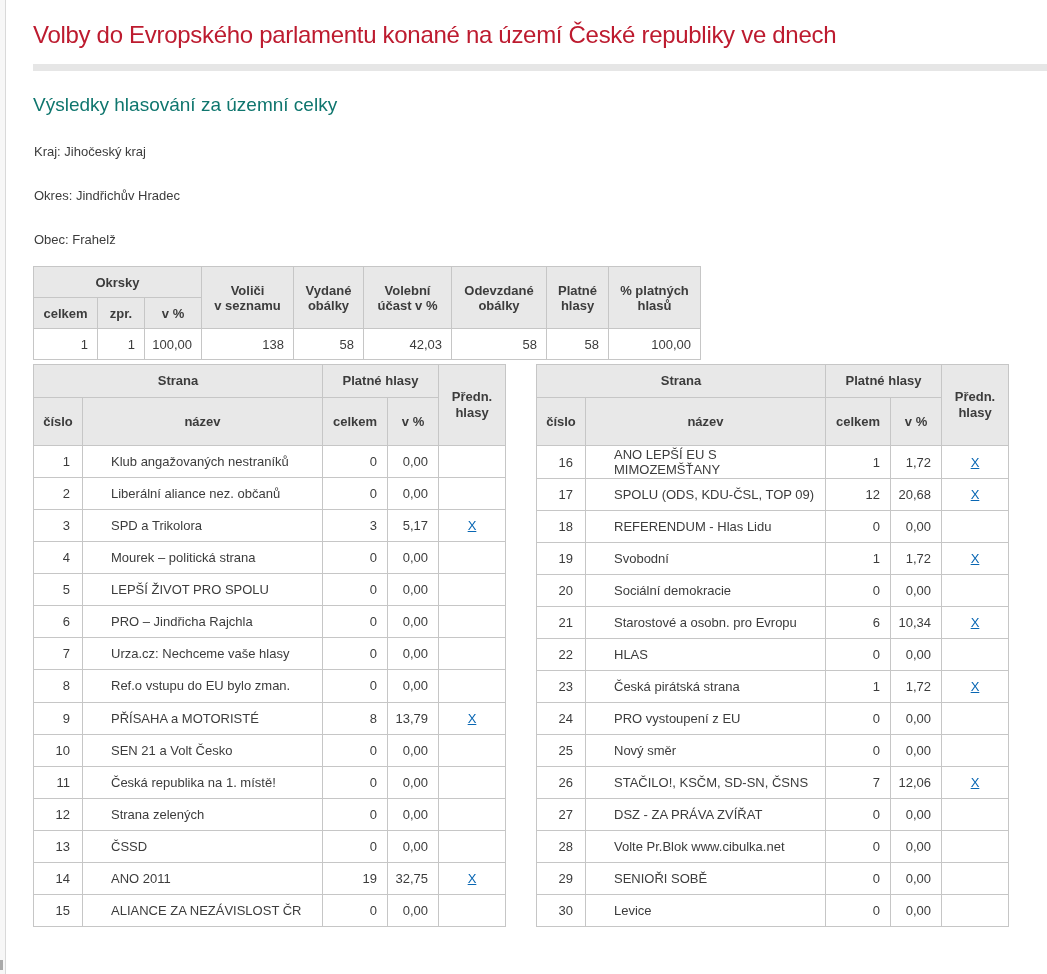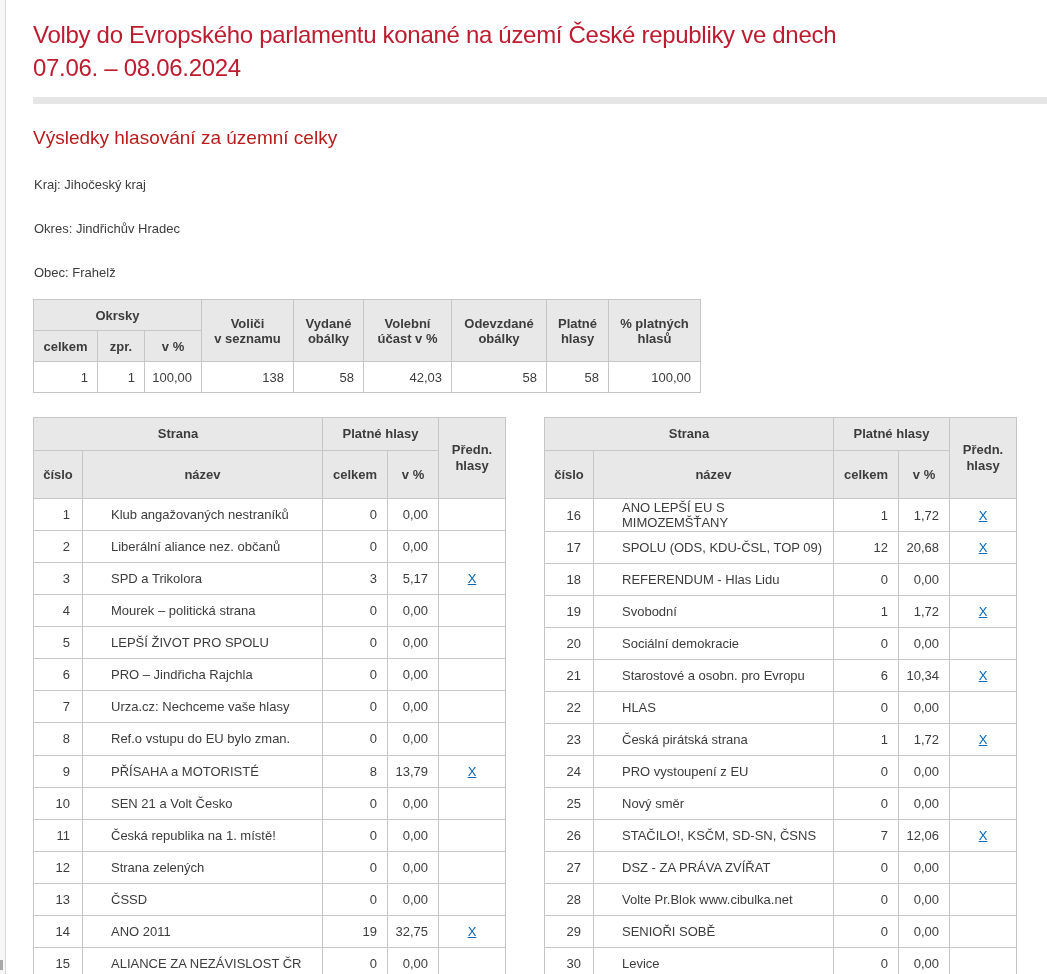--- a/index.html
+++ b/index.html
@@ -17,33 +17,33 @@
   .content { position:absolute; left:6px; top:0; width:1041px; padding-left:27px; }
 
   h1.page-title {
     margin:18px 18px 0 0; font-size:24px; line-height:33px; font-weight:400;
     letter-spacing:-0.3px;
   }
   h1.page-title span { display:block; }
 
   .divider { height:7px; background:#e6e6e6; margin-top:13px; margin-right:0; }
 
-  h2.section-title { margin:23px 0 0 0; font-size:19px; line-height:22px; font-weight:400; color:#b91c1c; }
+  h2.section-title { margin:23px 0 0 0; font-size:19px; line-height:22px; font-weight:400; color:#0f766e; }
 
   .region-line { margin:27px 0 0 1px; font-size:13px; line-height:17px; }
 
   table { border-collapse:collapse; table-layout:fixed; }
   th, td { border:1px solid #c6c6c6; font-size:13px; color:#3c3c3c; vertical-align:middle; }
   th { background:#e8e8e8; font-weight:700; text-align:center; padding:2px 4px; white-space:pre-line; }
 
   .summary-table { margin-top:18px; }
   .summary-table th { height:31px; }
   .summary-table td { height:31px; text-align:right; padding-right:9px; background:#fff; }
 
-  .party-area { display:flex; gap:38px; margin-top:24px;border-radius:28px; }
+  .party-area { display:flex; gap:30px; margin-top:4px;border-radius:28px; }
   .party-table th { line-height:16px; }
   .party-table thead tr:first-child th { height:33px; }
   .party-table thead tr:last-child th { height:48px; }
   .party-table td { height:32px; background:#fff; }
   .party-table td.num  { text-align:right; padding-right:12px; }
   .party-table td.name { text-align:left;  padding-left:28px; }
   .party-table td.val  { text-align:right; padding-right:10px; }
   .party-table td.pref { text-align:center; }
   th.predn { white-space:normal; padding:10px 8px; }
 
@@ -53,21 +53,20 @@
 <body>
 
 <div class="page-left-gutter"></div>
 <div class="page-left-edge"></div>
 <div class="scroll-chip"></div>
 
 <div class="content">
 
   <h1 class="page-title" style="color:#bd1b2f;">
     <span>Volby do Evropského parlamentu konané na území České republiky ve dnech</span>
-    <span>07.06. – 08.06.2024</span>
   </h1>
 
   <div class="divider"></div>
 
   <h2 class="section-title">Výsledky hlasování za územní celky</h2>
 
   <p class="region-line">Kraj: Jihočeský kraj</p>
   <p class="region-line">Okres: Jindřichův Hradec</p>
   <p class="region-line">Obec: Frahelž</p>
 

